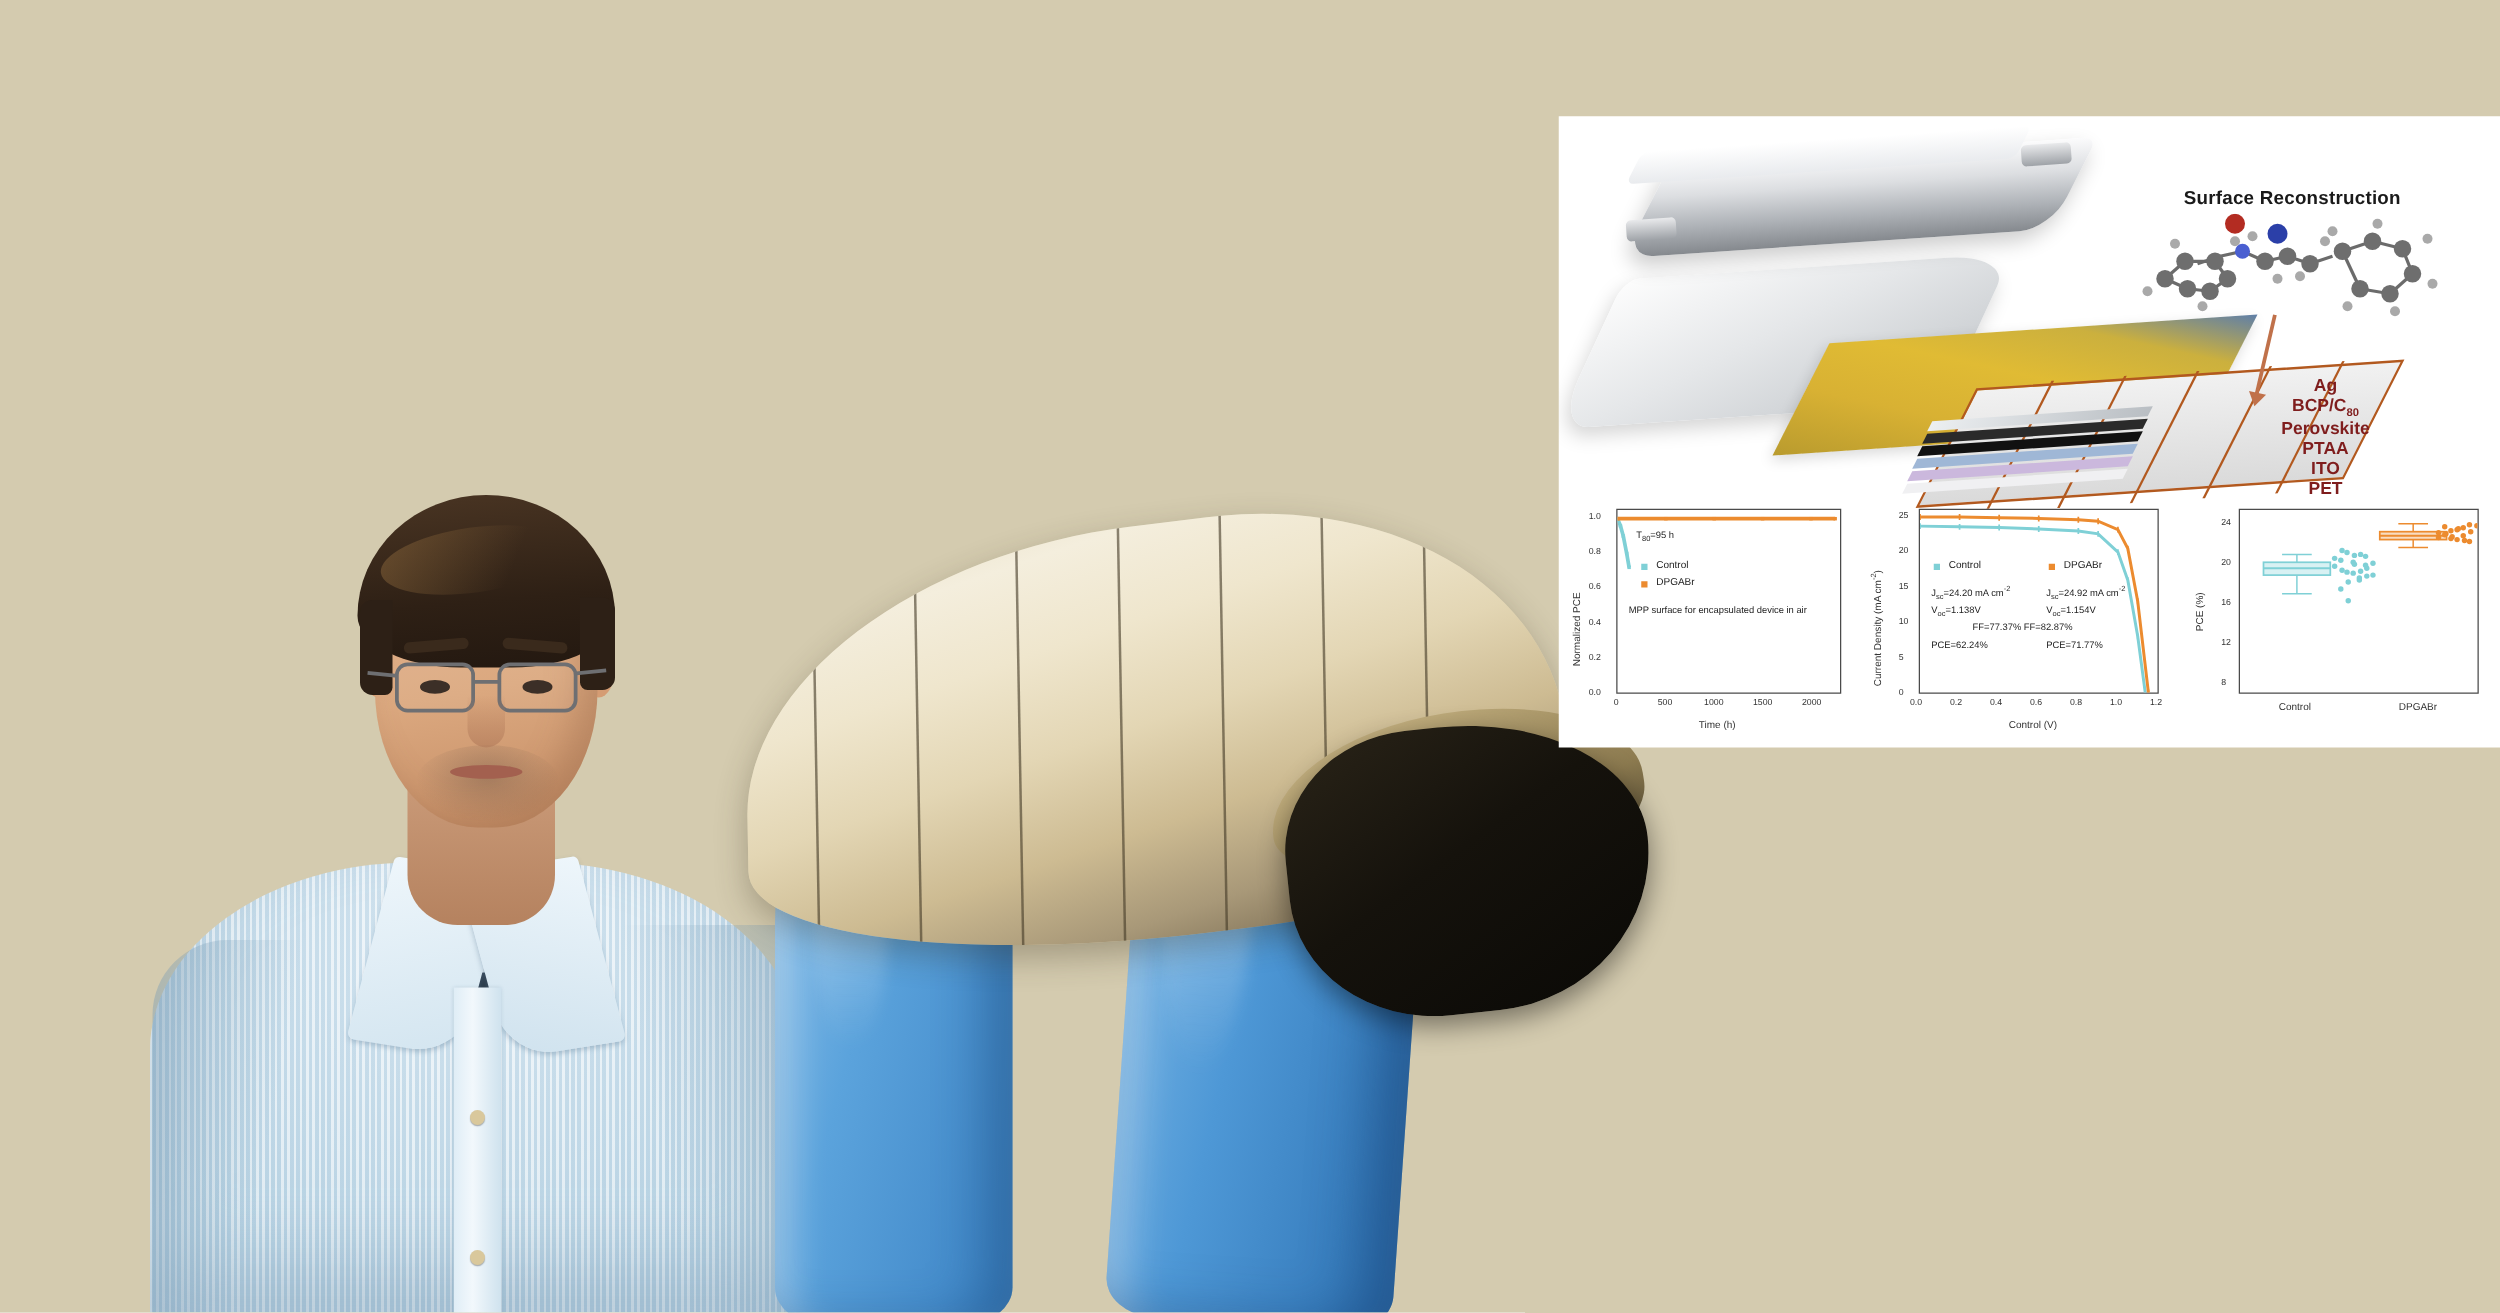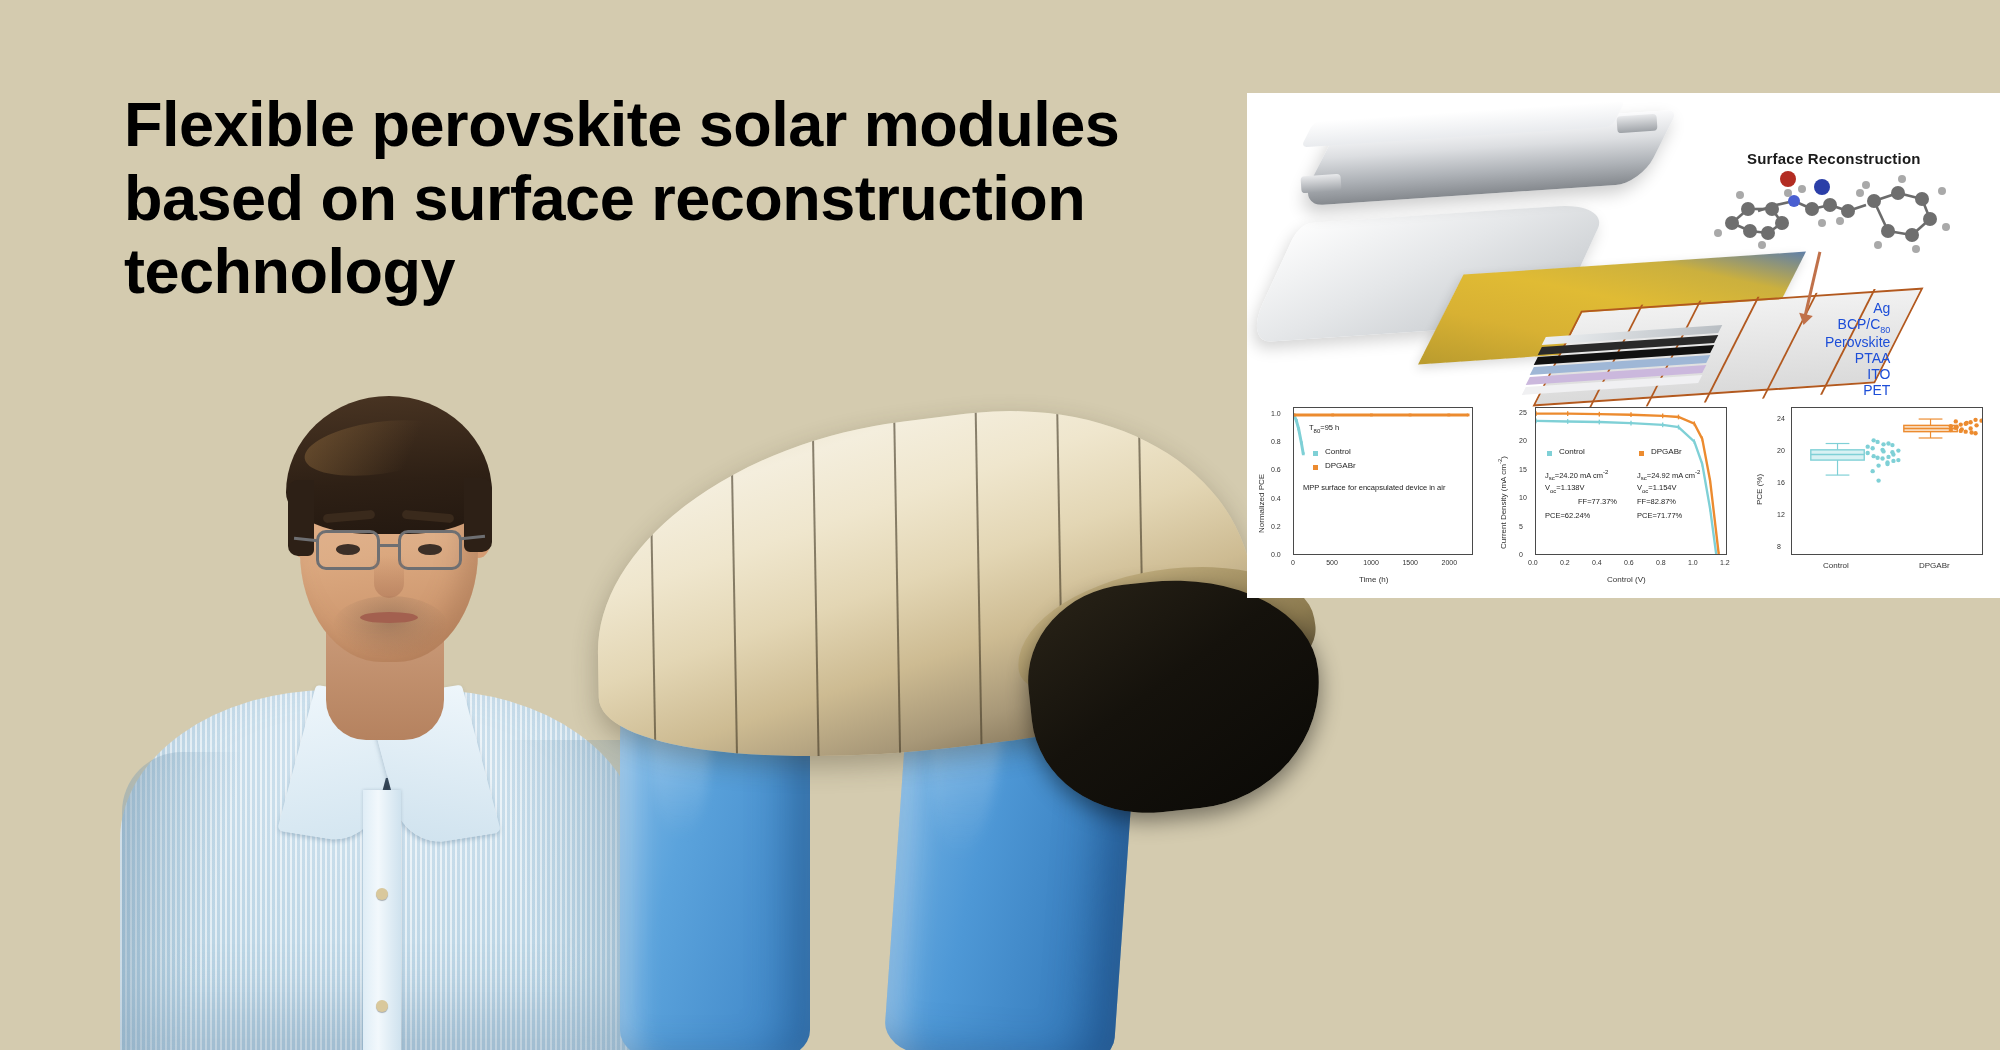--- a/index.html
+++ b/index.html
@@ -371,23 +371,23 @@
   .arrow::after {
     content: "";
     position: absolute; left: -5px; bottom: -9px;
     border-left: 7px solid transparent;
     border-right: 7px solid transparent;
     border-top: 11px solid #c0714a;
   }
   .stacklabels {
     position: absolute;
     left: 578px; top: 208px;
-    font-size: 14px; font-weight: 400; color: #1d4ed8;
+    font-size: 14px; font-weight: 700; color: #7f1d1d;
     line-height: 1.14;
-    text-align: right;
+    text-align: center;
   }
   .stacklabels div { white-space: nowrap; }
   .stacklabels sub { font-size: 9px; }
 
   
   .plots {
     position: absolute; left: 0; top: 300px;
     width: 753px; height: 205px;
     display: flex;
   }
@@ -423,25 +423,20 @@
   }
   .legtxt { position: absolute; font-size: 8px; color: #222; white-space: nowrap; }
   .legmark { position: absolute; width: 5px; height: 5px; }
   .note { position: absolute; font-size: 7.5px; color: #222; white-space: nowrap; }
 </style>
 </head>
 <body>
 
 <div id="stage">
 
-  <div id="title">
-    <span class="tl">Flexible perovskite solar modules</span>
-    <span class="tl">based on surface reconstruction</span>
-    <span class="tl">technology</span>
-  </div>
 
   <div id="person">
     <div class="shirt"></div>
     <div class="shirt-shadowL"></div>
     <div class="shirt-shadowR"></div>
     <div class="undershirt"></div>
     <div class="collarL"></div>
     <div class="collarR"></div>
     <div class="placket"></div>
     <div class="btn1"></div>
@@ -689,21 +684,21 @@
         </div>
         <div class="note" style="left:56px; top:104px;margin-left:33px;">FF=77.37%</div>
         <div class="note" style="left:56px; top:118px;">PCE=62.24%</div>
 
         <div class="note" style="left:148px; top:76px;">
           <span>J</span><sub style="font-size:6px">sc</sub><span>=24.92 mA cm</span><sup style="font-size:6px">-2</sup>
         </div>
         <div class="note" style="left:148px; top:90px;">
           <span>V</span><sub style="font-size:6px">oc</sub><span>=1.154V</span>
         </div>
-        <div class="note" style="left:148px; top:104px;">FF=82.87%</div>
+        <div class="note" style="left:130px; top:104px;">FF=82.87%</div>
         <div class="note" style="left:148px; top:118px;">PCE=71.77%</div>
       </div>
 
       <div class="plot p3">
         <div class="axes" id="ax3" style="left:44px; top:14px; width:192px; height:148px;">
           <svg id="svg3" viewBox="0 0 192 148" preserveAspectRatio="none" style="width:100%;height:100%;display:block">
               <rect x="19" y="42.400000000000006" width="54" height="10.40000000000002" fill="#7fd0d6" fill-opacity="0.3" stroke="#7fd0d6" stroke-width="1.4"></rect>
               <line x1="19" y1="47.19999999999999" x2="73" y2="47.19999999999999" stroke="#7fd0d6" stroke-width="1.6"></line>
               <line x1="46" y1="36" x2="46" y2="42.400000000000006" stroke="#7fd0d6" stroke-width="1.2"></line>
               <line x1="46" y1="52.800000000000026" x2="46" y2="68" stroke="#7fd0d6" stroke-width="1.2"></line>

